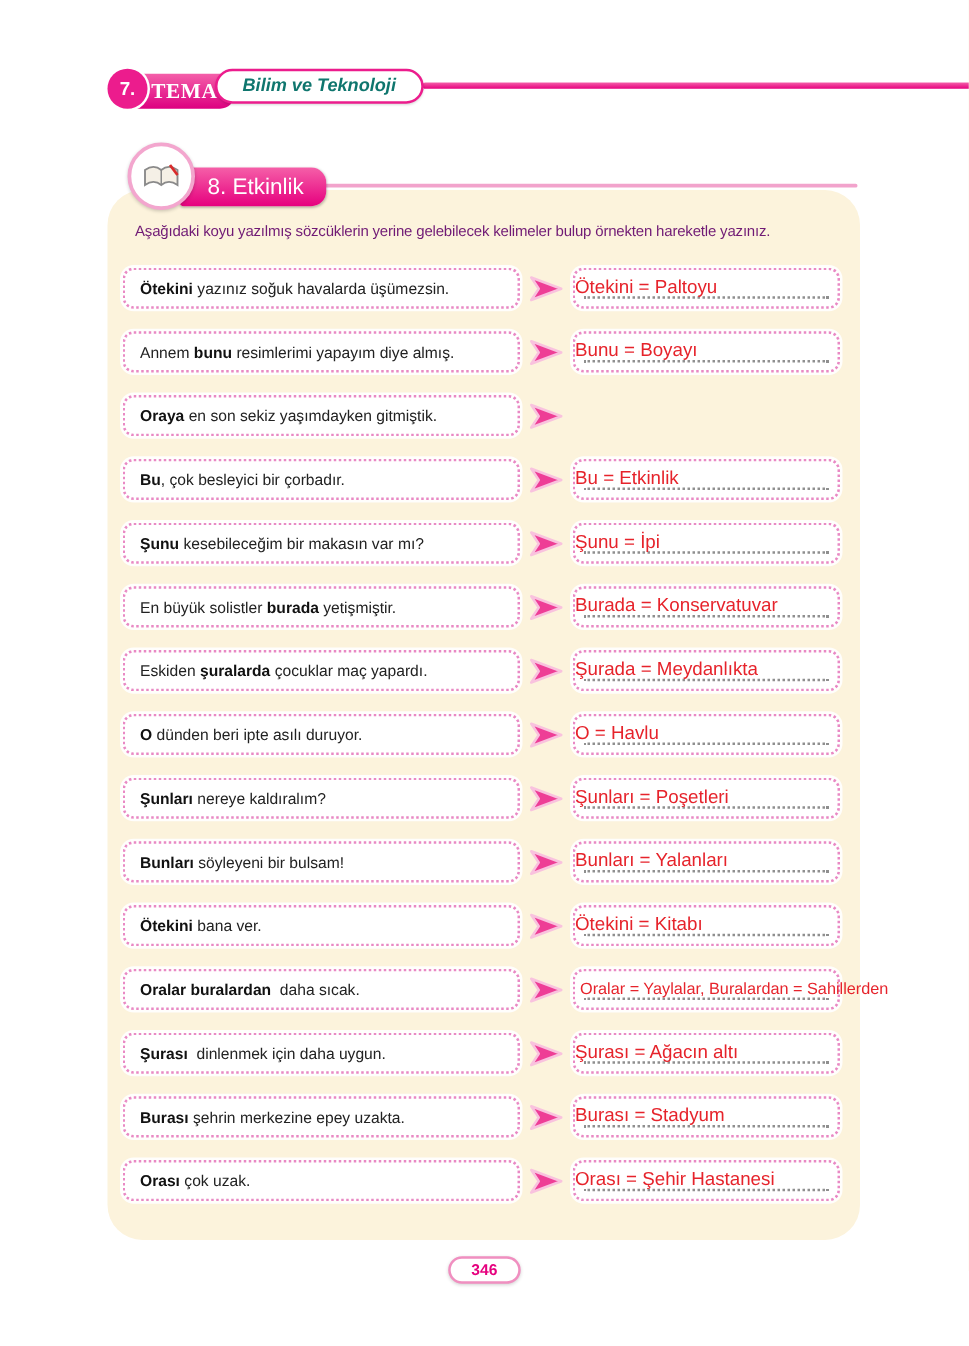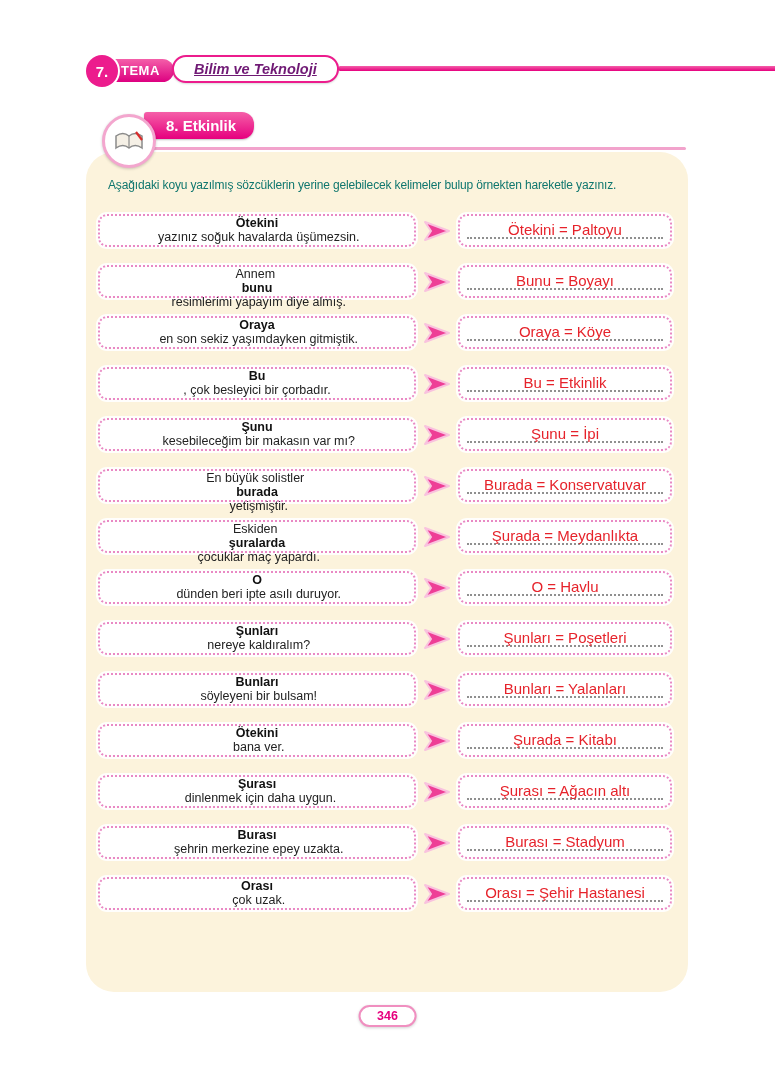--- a/index.html
+++ b/index.html
@@ -19,80 +19,78 @@
   .tema-circle {
     position:absolute; top:55px; left:86px; width:32px; height:32px;
     border-radius:50%; background:#ec1c8d; color:#fff;
     font-weight:bold; font-size:15px;
     display:flex; align-items:center; justify-content:center;
     box-shadow:0 0 0 2px #fff; z-index:3;
   }
   .tema-ribbon {
     position:absolute; top:59px; left:101px; z-index:2;
     background:linear-gradient(#f45fa9,#dd0080); color:#fff;
-    font-weight:bold; font-size:13px; letter-spacing:.5px;
-    padding:4px 14px 4px 20px; border-radius:4px 12px 12px 4px;
+    font-weight:bold; font-size:17px; letter-spacing:.5px;
+    padding:4px 14px 4px 20px; border-radius:4px 12px 12px 4px;font-family:Liberation Serif, serif;
   }
   .theme-box {
     position:absolute; top:55px; left:172px; z-index:3;
     background:#fff; border:2px solid #ec1c8d; border-radius:15px;
     padding:4px 20px; font-weight:bold; font-style:italic;
-    font-size:14.5px; color:#701a75; white-space:nowrap;
+    font-size:14.5px; color:#0f766e; white-space:nowrap;
     box-shadow:0 1px 2px rgba(0,0,0,.15);
-    text-decoration:underline;
   }
 
   
   .activity-line {
     position:absolute; top:147px; left:150px; width:536px; height:3px;
     background:#f2a3cc; z-index:0; border-radius:2px;
   }
   .activity-icon {
     position:absolute; top:114px; left:102px; width:48px; height:48px;
     border-radius:50%; background:#fff; border:3px solid #f3a6ce;
     display:flex; align-items:center; justify-content:center;
     z-index:2; box-shadow:0 1px 3px rgba(0,0,0,.2);
   }
   .activity-badge {
-    position:absolute; top:112px; left:144px; z-index:1;
+    position:absolute; top:134px; left:144px; z-index:1;
     background:linear-gradient(#f55fa8,#e6007e); color:#fff;
-    font-weight:bold; font-size:15px;
+    font-weight:normal; font-size:18px;
     padding:5px 18px 5px 22px; border-radius:3px 12px 12px 3px;
     box-shadow:0 1px 2px rgba(0,0,0,.25);
   }
 
   
   .panel {
     position:absolute; top:152px; left:86px; width:602px; height:840px;
     background:#fcf3dc; border-radius:28px;
   }
   .instruction {
     position:absolute; top:26px; left:22px; right:10px;
-    font-size:12px; color:#0f766e; white-space:nowrap;
+    font-size:12px; color:#701a75; white-space:nowrap;
     letter-spacing:-0.15px;
   }
 
   
   .rows { position:absolute; top:62px; left:12px; right:12px; }
   .row { display:flex; align-items:center; height:33px; margin-bottom:18px; }
   .sentence-box {
     width:318px; height:33px; box-sizing:border-box;
     background:#fff; border:2px dotted #e989c4; border-radius:9px;
     display:flex; align-items:center; padding:0 12px;
     font-size:12.5px; color:#222;
     box-shadow:0 0 0 2px rgba(255,255,255,.9);
     white-space:pre-wrap;
-    flex-direction:column;
   }
   .sentence-box .bold { font-weight:bold; color:#111; }
   .arrow { width:42px; display:flex; align-items:center; justify-content:center; }
   .answer-box {
     width:214px; height:33px; box-sizing:border-box; position:relative;
     background:#fff; border:2px dotted #e989c4; border-radius:9px;
-    display:flex; align-items:center; justify-content:center;
+    display:flex; align-items:center; 
     box-shadow:0 0 0 2px rgba(255,255,255,.9);
   }
   .answer-box .dotline {
     position:absolute; left:7px; right:7px; bottom:6px;
     border-bottom:2px dotted #8f8f8f; height:0;
   }
   .answer-text {
     position:relative; z-index:1;
     color:#e6232b; font-size:15px; white-space:nowrap;
     padding-bottom:3px;
@@ -161,24 +159,20 @@
           <span class="answer-text">Bunu = Boyayı</span>
         </div>
       </div>
       <div class="row">
         <div class="sentence-box"><span class="bold">Oraya</span><span> en son sekiz yaşımdayken gitmiştik.</span></div>
         <div class="arrow">
           <svg width="30" height="24" viewBox="0 0 30 24">
             <polygon points="3,3 27,12 3,21 9,12" fill="#ee3e96" stroke="#f9c2de" stroke-width="2" stroke-linejoin="round"></polygon>
           </svg>
         </div>
-        <div class="answer-box">
-          <div class="dotline"></div>
-          <span class="answer-text">Oraya = Köye</span>
-        </div>
       </div>
       <div class="row">
         <div class="sentence-box"><span class="bold">Bu</span><span>, çok besleyici bir çorbadır.</span></div>
         <div class="arrow">
           <svg width="30" height="24" viewBox="0 0 30 24">
             <polygon points="3,3 27,12 3,21 9,12" fill="#ee3e96" stroke="#f9c2de" stroke-width="2" stroke-linejoin="round"></polygon>
           </svg>
         </div>
         <div class="answer-box">
           <div class="dotline"></div>
@@ -259,21 +253,33 @@
       </div>
       <div class="row">
         <div class="sentence-box"><span class="bold">Ötekini</span><span> bana ver.</span></div>
         <div class="arrow">
           <svg width="30" height="24" viewBox="0 0 30 24">
             <polygon points="3,3 27,12 3,21 9,12" fill="#ee3e96" stroke="#f9c2de" stroke-width="2" stroke-linejoin="round"></polygon>
           </svg>
         </div>
         <div class="answer-box">
           <div class="dotline"></div>
-          <span class="answer-text">Şurada = Kitabı</span>
+          <span class="answer-text">Ötekini = Kitabı</span>
+        </div>
+      </div>
+      <div class="row">
+        <div class="sentence-box"><span class="bold">Oralar buralardan</span><span>  daha sıcak.</span></div>
+        <div class="arrow">
+          <svg width="30" height="24" viewBox="0 0 30 24">
+            <polygon points="3,3 27,12 3,21 9,12" fill="#ee3e96" stroke="#f9c2de" stroke-width="2" stroke-linejoin="round"></polygon>
+          </svg>
+        </div>
+        <div class="answer-box long">
+          <div class="dotline"></div>
+          <span class="answer-text">Oralar = Yaylalar, Buralardan = Sahillerden</span>
         </div>
       </div>
       <div class="row">
         <div class="sentence-box"><span class="bold">Şurası</span><span>  dinlenmek için daha uygun.</span></div>
         <div class="arrow">
           <svg width="30" height="24" viewBox="0 0 30 24">
             <polygon points="3,3 27,12 3,21 9,12" fill="#ee3e96" stroke="#f9c2de" stroke-width="2" stroke-linejoin="round"></polygon>
           </svg>
         </div>
         <div class="answer-box">

